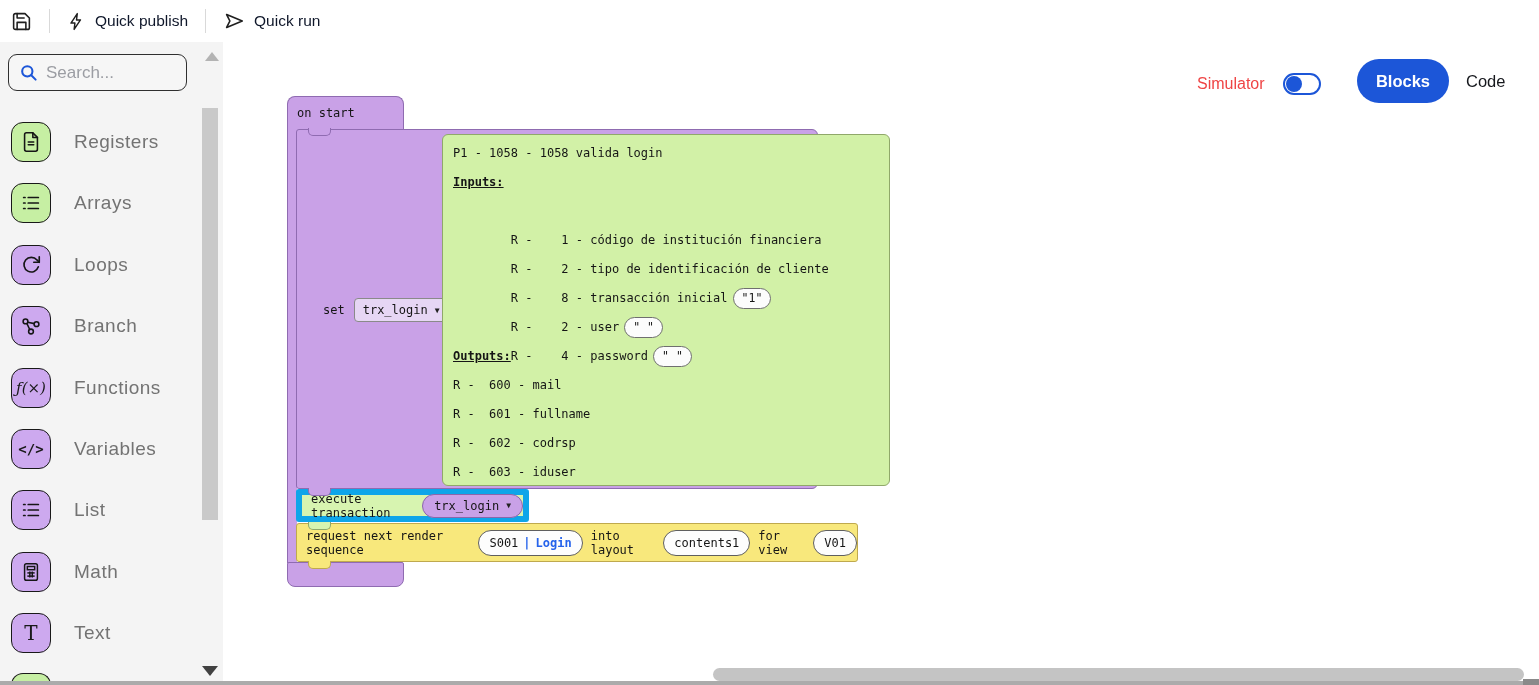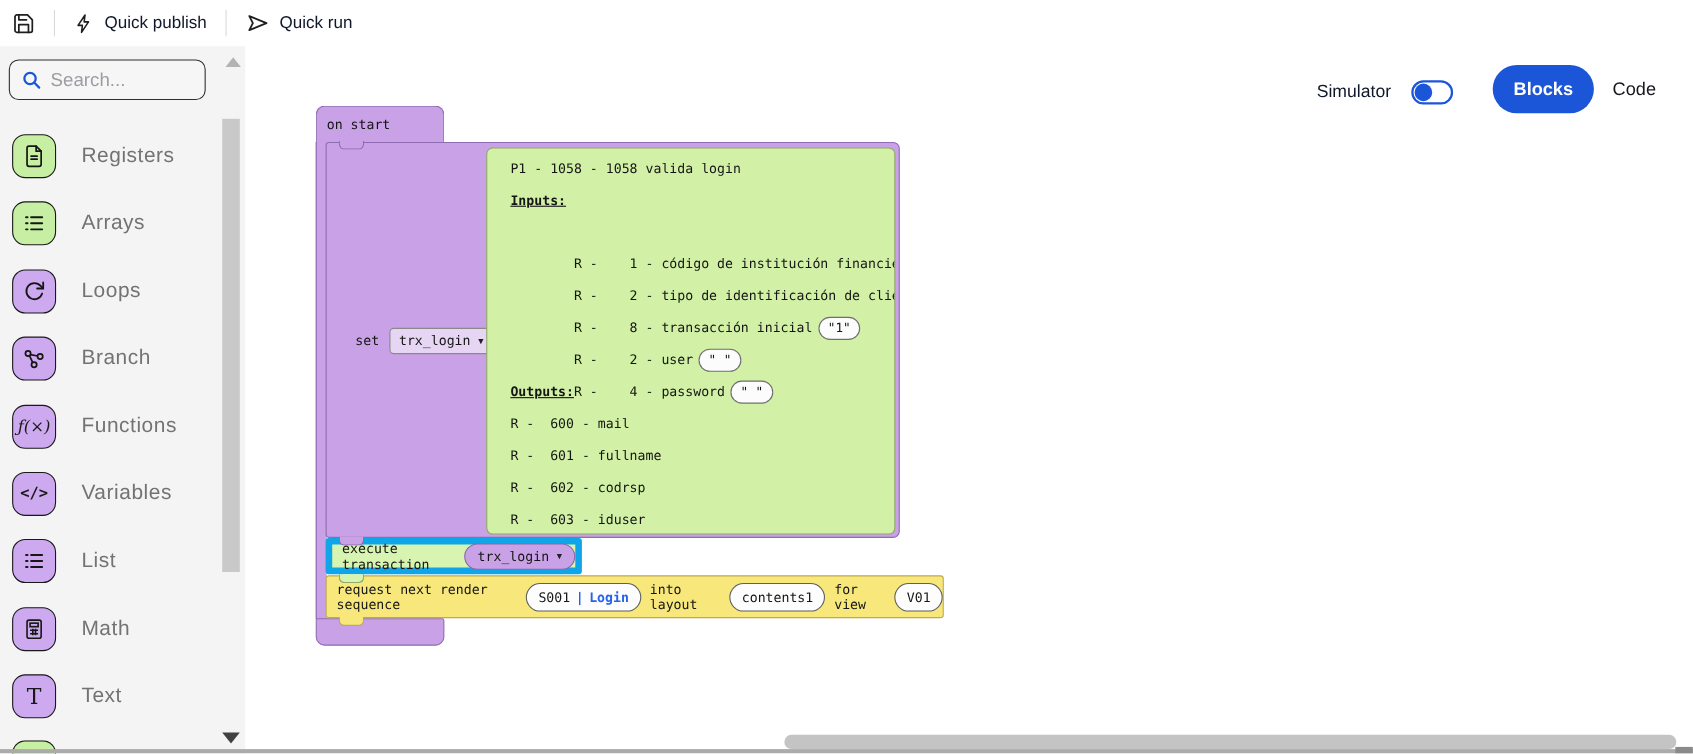--- a/index.html
+++ b/index.html
@@ -23,39 +23,39 @@
   .tri-down { position:absolute; left:202px; top:624px; width:0; height:0; border-left:8px solid transparent; border-right:8px solid transparent; border-top:10px solid #414141; }
   .cat-item { position:absolute; left:0; width:200px; height:44px; display:flex; align-items:center; cursor:pointer; }
   .cat-icon { position:absolute; left:11px; width:40px; height:40px; border:1.7px solid #191919; border-radius:12px; display:flex; align-items:center; justify-content:center; }
   .cat-icon.green { background:#c6efa3; }
   .cat-icon.purple { background:#cda9ef; }
   .cat-label { position:absolute; left:74px; font-size:19px; font-weight:400; letter-spacing:.5px; color:#737373; }
   .glyph-icon { font-family:"DejaVu Serif", serif; color:#191919; }
   .partial-icon { position:absolute; left:11px; top:631px; width:40px; height:14px; background:#c6efa3; border:1.7px solid #191919; border-bottom:none; border-radius:12px 12px 0 0; }
 
   
-  .sim-label { position:absolute; left:1197px; top:75px; font-size:16px; color:#0f172a; }
+  .sim-label { position:absolute; left:1197px; top:75px; font-size:16px; color:#ef4444; }
   .toggle { position:absolute; left:1283px; top:73px; width:38px; height:22px; border:2px solid #1c56d8; border-radius:12px; background:#fff; cursor:pointer; }
   .toggle .knob { position:absolute; left:1px; top:1px; width:16px; height:16px; border-radius:50%; background:#1c56d8; }
   .blocks-btn { position:absolute; left:1357px; top:59px; width:92px; height:44px; background:#1c56d8; border-radius:22px; color:#fff; font-size:16.5px; font-weight:600; display:flex; align-items:center; justify-content:center; cursor:pointer; }
   .code-btn { position:absolute; left:1466px; top:72px; font-size:16.5px; font-weight:500; color:#16181d; cursor:pointer; }
 
   
   .blk-text, .blk { font-family:"DejaVu Sans Mono", monospace; font-size:12px; color:#151515; }
   .purple-fill { background:#c9a1e7; border:1px solid #8f6bb1; }
   .hat { position:absolute; left:287px; top:96px; width:117px; height:34px; border-radius:8px 8px 0 0; border-bottom:none; padding:9px 0 0 9px; }
   .spine { position:absolute; left:287px; top:129px; width:10px; height:434px; background:#c9a1e7; border-left:1px solid #8f6bb1; }
   .foot { position:absolute; left:287px; top:562px; width:117px; height:25px; border-radius:2px 2px 8px 8px; }
   .set-block { position:absolute; left:296px; top:129px; width:522px; height:360px; border-radius:3px 6px 6px 3px; }
   .set-left { position:absolute; left:0; top:0; width:145px; height:360px; display:flex; align-items:center; }
   .set-kw { margin-left:26px; }
   .dd-field { display:inline-flex; align-items:center; gap:7px; background:#e6d6f4; border:1px solid #8a8a8a; border-radius:4px; height:24px; padding:0 8px; margin-left:9px; cursor:pointer; }
   .dd-arrow { font-size:8px; color:#222; }
   .to-kw { margin-left:8px; }
-  .green-block { position:absolute; left:145px; top:4px; width:372px; height:352px; background:#d2f1a7; border:1.5px solid #90a86a; border-radius:6px; padding:4px 0 0 21px; overflow:hidden; }
+  .green-block { position:absolute; left:145px; top:4px; width:448px; height:352px; background:#d2f1a7; border:1.5px solid #90a86a; border-radius:6px; padding:4px 0 0 10px; overflow:hidden; }
   .gline { height:29px; line-height:29px; white-space:pre; }
   .ghead { font-weight:bold; text-decoration:underline; }
   .pill { display:inline-block; background:#fcfcfc; border:1.2px solid #6f6f6f; border-radius:11px; height:21px; line-height:19px; padding:0 8px; margin-left:5px; font-size:11.5px; vertical-align:middle; cursor:pointer; }
   .exec-block { position:absolute; left:296px; top:489px; width:233px; height:33px; background:#d7f4b0; border:6px solid #0ea5e9; border-radius:3px; display:flex; align-items:center; padding-left:9px; gap:8px; }
   .var-pill { display:inline-flex; align-items:center; gap:7px; background:#c9a1e7; border:1px solid #8a66ab; border-radius:12px; height:24px; padding:0 11px; cursor:pointer; }
   .req-block { position:absolute; left:296px; top:523px; width:562px; height:39px; background:#f8e87c; border:1px solid #bfa94e; border-radius:3px; display:flex; align-items:center; padding-left:9px; gap:8px; }
   .wpill { display:inline-flex; align-items:center; background:#fdfdfd; border:1.3px solid #5f5f5f; border-radius:13px; height:26px; padding:0 10px; cursor:pointer; }
   .seq-bar { color:#2563eb; margin:0 5px; font-weight:bold; }
   .seq-name { color:#2563eb; font-weight:bold; }
   .tab { position:absolute; width:23px; height:8px; border:1px solid; border-top:none; border-radius:0 0 5px 5px; z-index:5; }

